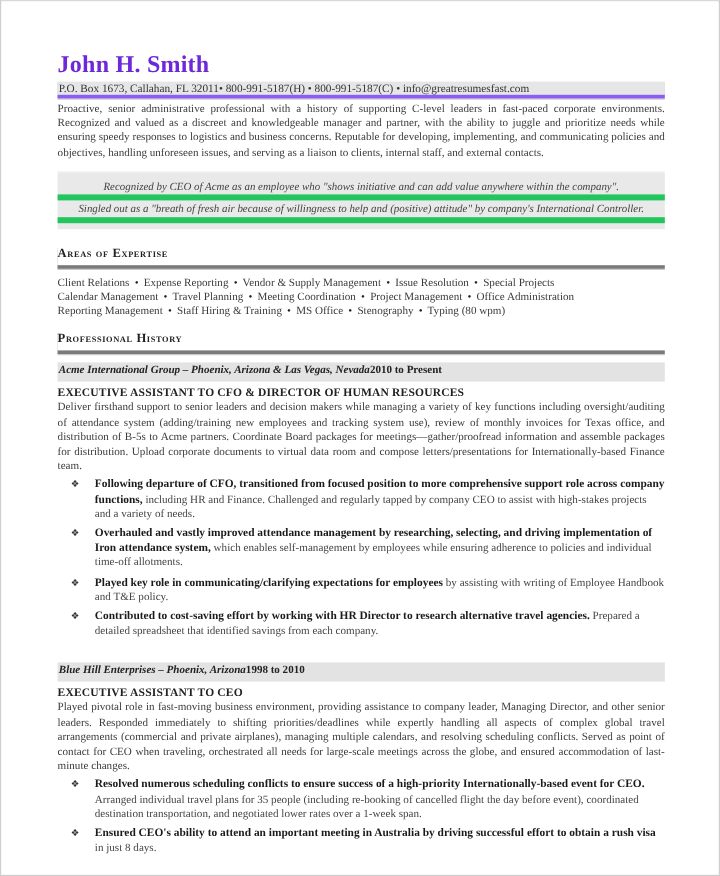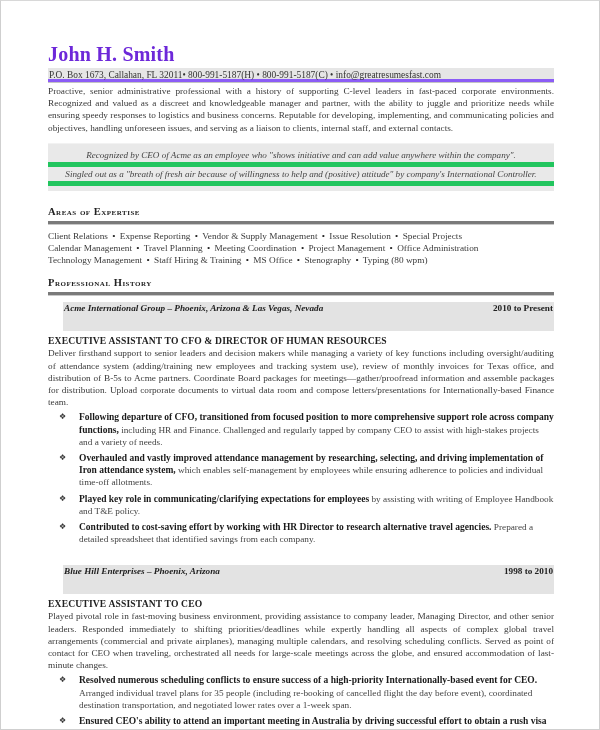--- a/index.html
+++ b/index.html
@@ -33,22 +33,22 @@
 
     .section-head {
       margin-top: 15px; font-size: 10.5px; font-weight: bold; font-variant: small-caps; letter-spacing: 0.5px;
       color: #222; line-height: 12px; padding-bottom: 3px;
       border-bottom: 3px solid #7a7a7a; box-shadow: 0 1px 0 #c8c8c8;
     }
     .expertise { margin-top: 6px; font-size: 9.25px; line-height: 12.2px; color: #3a3a3a; }
     .expertise .bul { color: #222; padding: 0 2px; }
 
     .job-bar {
-      margin-top: 7px; background: #e3e3e3; height: 29px; display: flex; justify-content: space-between;
-      font-size: 9.2px; line-height: 12px; font-weight: bold; color: #222; padding: 0 1px; margin-left: 15px;
+      margin-top: 7px; background: #e3e3e3; height: 16px; display: flex; justify-content: flex-start;
+      font-size: 9.2px; line-height: 12px; font-weight: bold; color: #222; padding: 0 1px;
     }
     .job-bar .company { font-style: italic; }
     .job-title { margin-top: 4px; font-size: 9.6px; font-weight: bold; color: #222; line-height: 11px; letter-spacing: 0.15px; }
     .job-desc { margin-top: 1px; font-size: 9.25px; line-height: 12.2px; text-align: justify; color: #3a3a3a; }
 
     ul.ach { list-style: none; margin-top: 3px; }
     ul.ach li { position: relative; padding-left: 31px; font-size: 9.25px; line-height: 12.2px; color: #444; margin-bottom: 4px; }
     ul.ach li .diamond { position: absolute; left: 11px; top: 0; font-size: 8px; color: #333; }
     ul.ach li b { color: #1a1a1a; font-weight: bold; font-size: 9.5px; }
     .spacer-job { height: 9px; }
@@ -66,21 +66,21 @@
 
     <div class="quote-box">
       <div>Recognized by CEO of Acme as an employee who "shows initiative and can add value anywhere within the company".</div>
       <div>Singled out as a "breath of fresh air because of willingness to help and (positive) attitude" by company's International Controller.</div>
     </div>
 
     <div class="section-head">Areas of Expertise</div>
     <div class="expertise" id="expertise-list">
         <div><span>Client Relations</span> <span class="bul">•</span> <span>Expense Reporting</span> <span class="bul">•</span> <span>Vendor &amp; Supply Management</span> <span class="bul">•</span> <span>Issue Resolution</span> <span class="bul">•</span> <span>Special Projects</span></div>
         <div><span>Calendar Management</span> <span class="bul">•</span> <span>Travel Planning</span> <span class="bul">•</span> <span>Meeting Coordination</span> <span class="bul">•</span> <span>Project Management</span> <span class="bul">•</span> <span>Office Administration</span></div>
-        <div><span>Technology Management</span> <span class="bul">•</span> <span>Staff Hiring &amp; Training</span> <span class="bul">•</span> <span>MS Office</span> <span class="bul">•</span> <span>Stenography</span> <span class="bul">•</span> <span>Typing (80 wpm)</span></div>
+        <div><span>Reporting Management</span> <span class="bul">•</span> <span>Staff Hiring &amp; Training</span> <span class="bul">•</span> <span>MS Office</span> <span class="bul">•</span> <span>Stenography</span> <span class="bul">•</span> <span>Typing (80 wpm)</span></div>
       </div>
 
     <div class="section-head" style="margin-top:11px">Professional History</div>
 
     <div id="jobs">
         <div class="job-bar">
           <span class="company">Acme International Group – Phoenix, Arizona &amp; Las Vegas, Nevada</span>
           <span class="dates">2010 to Present</span>
         </div>
         <div class="job-title">EXECUTIVE ASSISTANT TO CFO &amp; DIRECTOR OF HUMAN RESOURCES</div>

